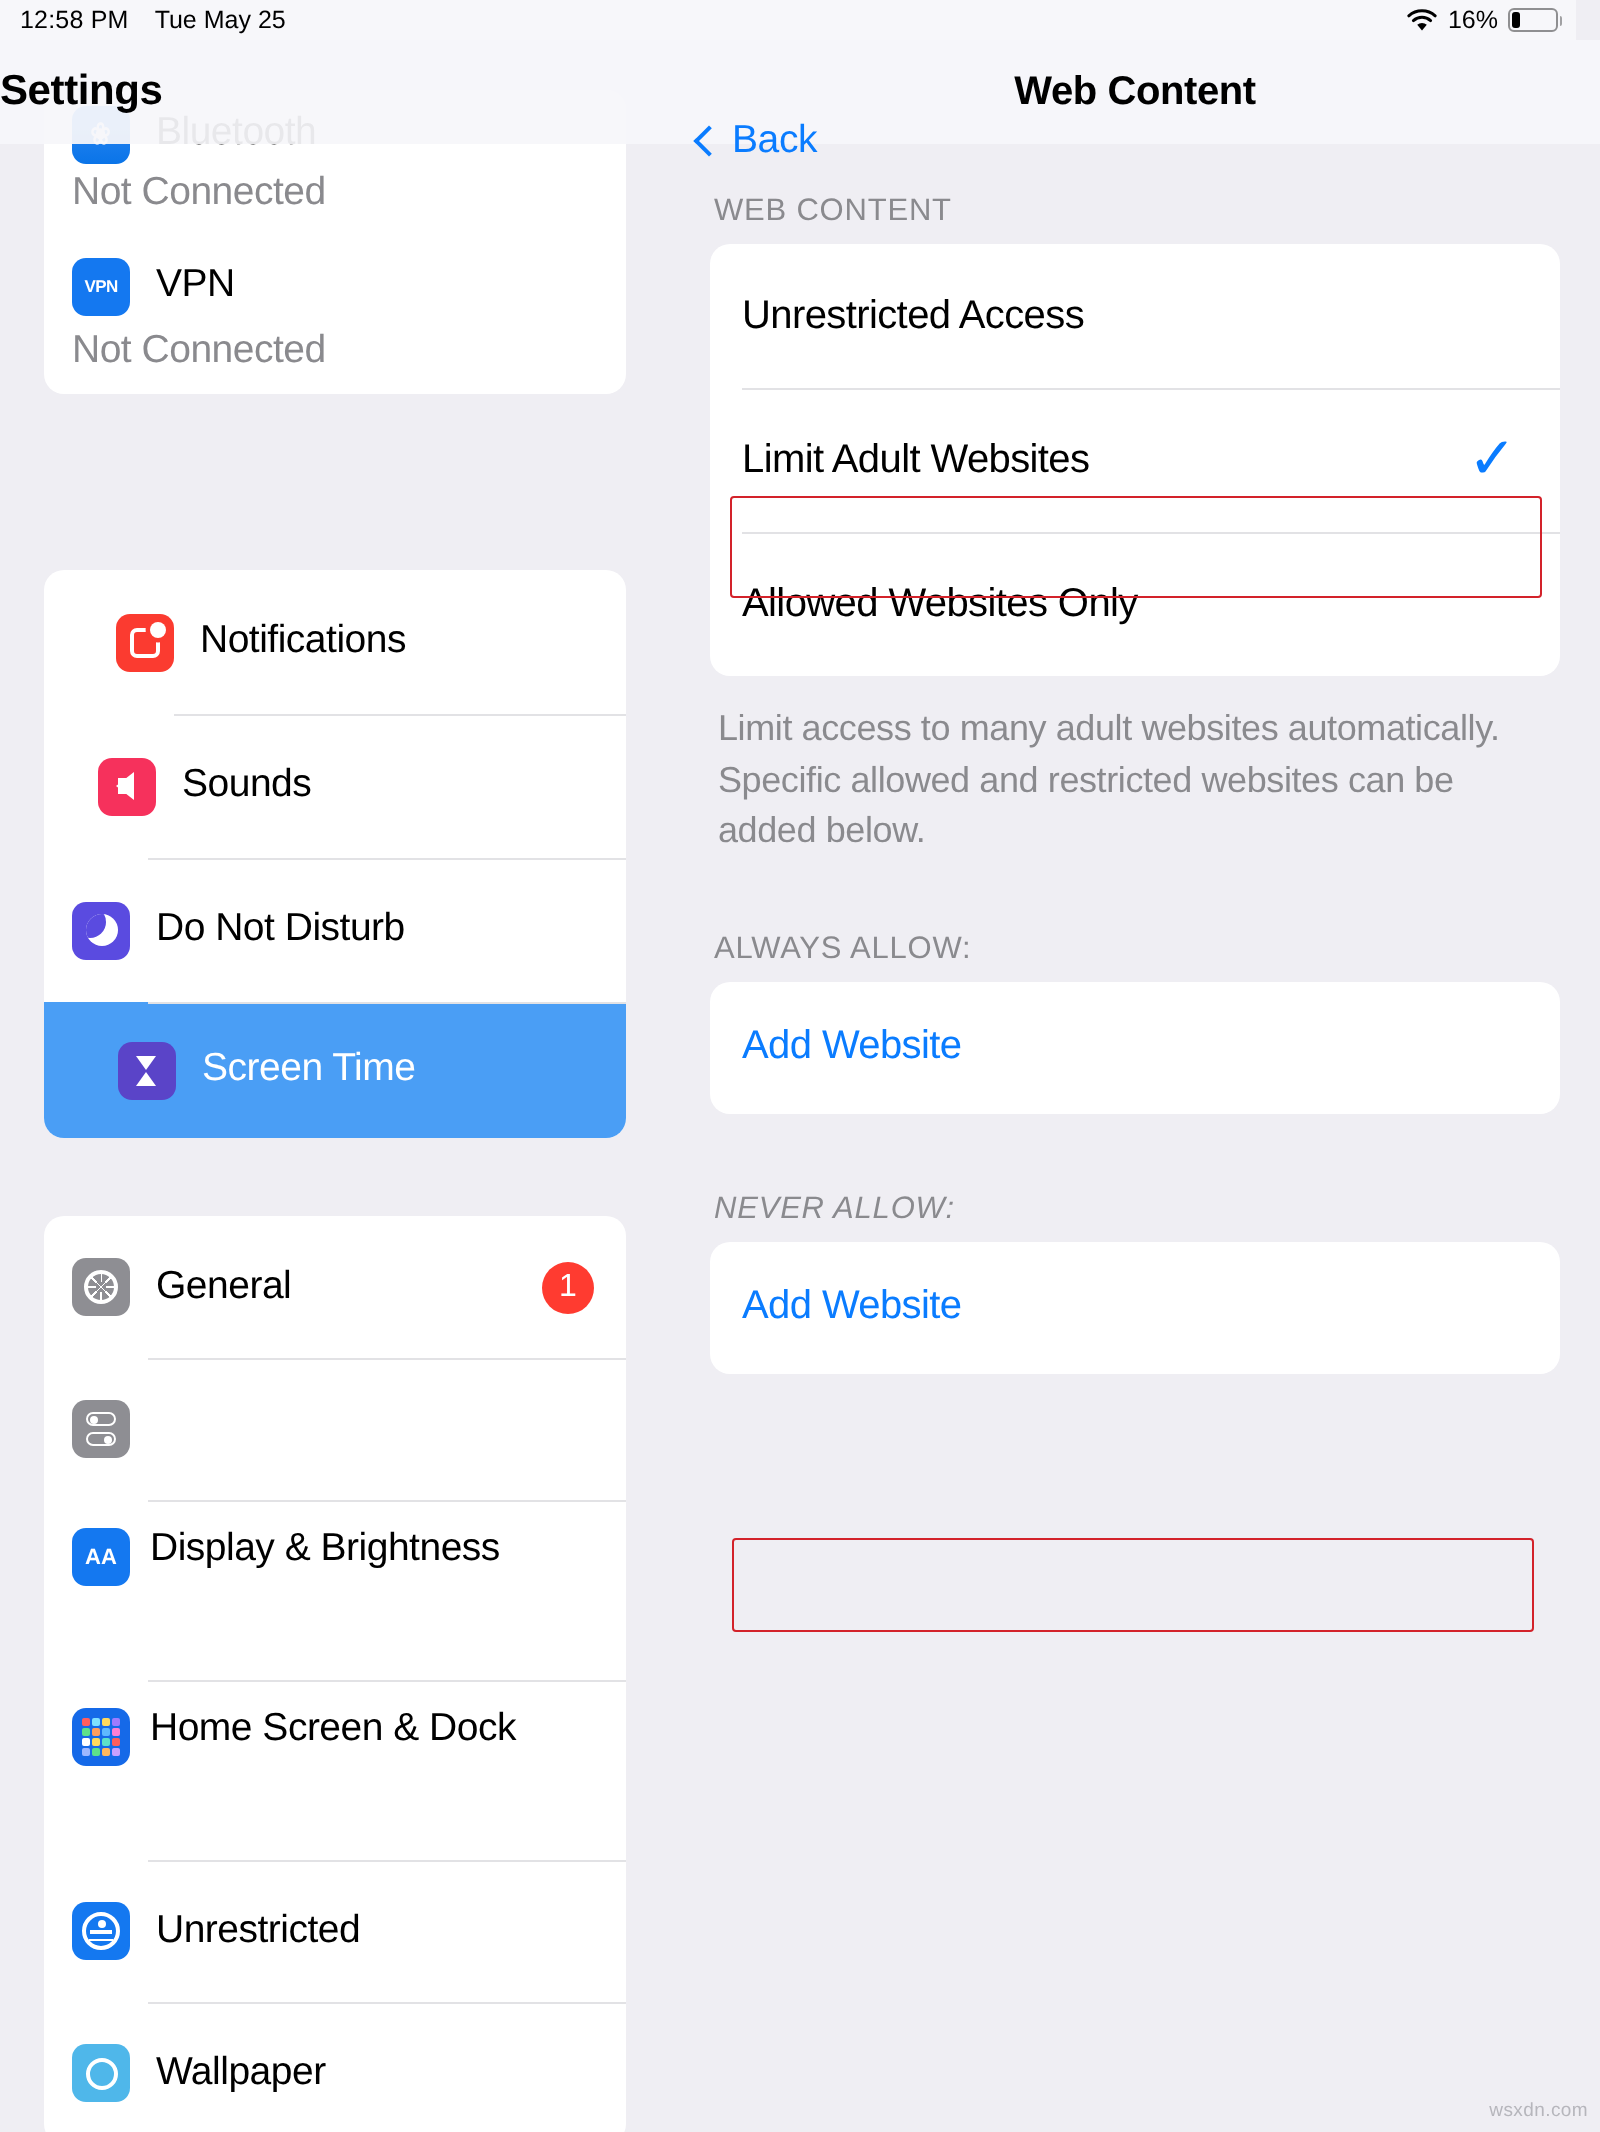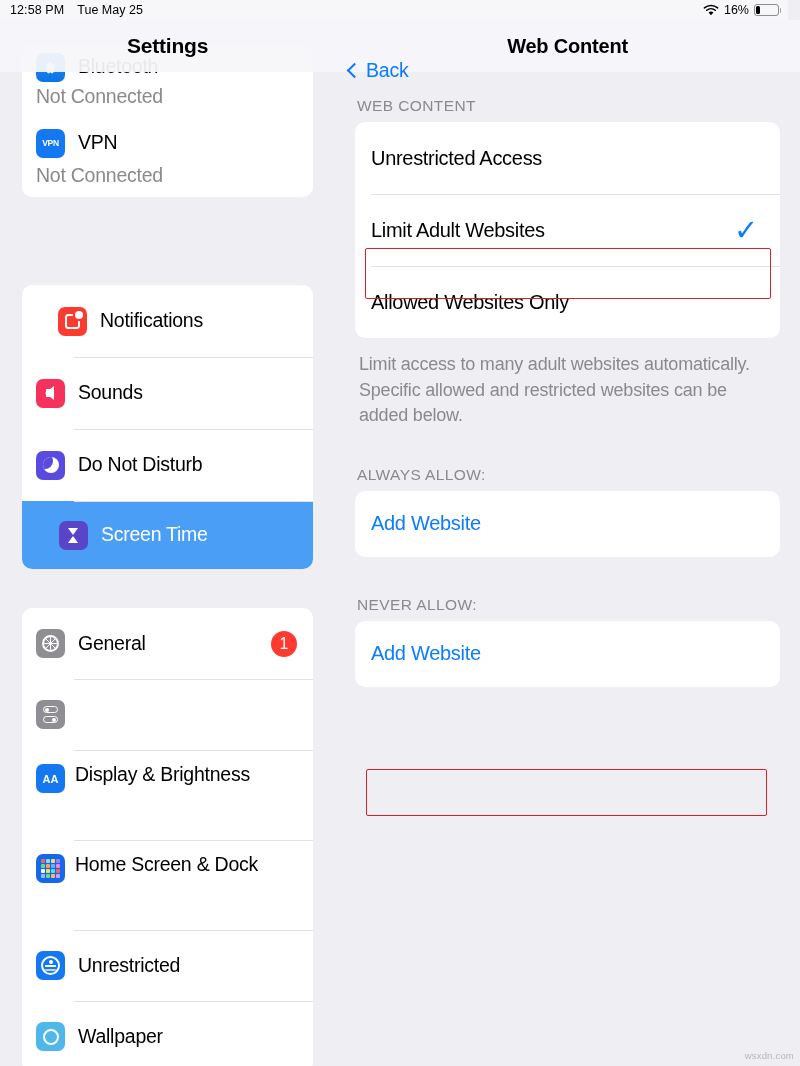--- a/index.html
+++ b/index.html
@@ -49,21 +49,20 @@
   .status-date { margin-left: 13px; font-weight: 400; }
 
   .sidebar-header {
     position: absolute;
     top: 20px; left: 0;
     width: 335px;
     height: 52px;
     background: rgba(247,247,250,0.94);
     display: flex;
     align-items: center;
-    justify-content: center;
     z-index: 25;
   }
   .sidebar-title {
     font-size: 21px;
     font-weight: bold;
     color: #000;
     letter-spacing: -.2px;
   }
 
   .sidebar-scroll {
@@ -488,21 +487,21 @@
         <div class="sb-sub">Not Connected</div>
       </div>
 
       <div class="sb-group" style="top:285px;">
         <div class="sb-row" style="min-height:72px;padding-left:36px;">
           <span class="sb-icon ic-not">
               <span class="glyph-not"></span>
             </span>
           <span class="sb-label">Notifications</span>
         </div>
-        <div class="sb-row" style="min-height:72px;">
+        <div class="sb-row" style="min-height:72px;margin-left:13px;">
           <span class="sb-icon ic-snd">
               <span class="glyph-spk"></span>
             </span>
           <span class="sb-label">Sounds</span>
         </div>
         <div class="sb-row" style="min-height:72px;">
           <span class="sb-icon ic-dnd">
               <span class="glyph-moon"></span>
             </span>
           <span class="sb-label">Do Not Disturb</span>
@@ -623,21 +622,21 @@
 
       <div class="note">Limit access to many adult websites automatically. Specific allowed and restricted websites can be added below.</div>
 
       <div class="sec-head" style="padding-top:37px;">ALWAYS ALLOW:</div>
       <div class="card">
         <div class="link-row">
           <span>Add Website</span>
         </div>
       </div>
 
-      <div class="sec-head" style="padding-top:39px;">NEVER ALLOW:</div>
+      <div class="sec-head" style="padding-top:39px;font-style:italic;">NEVER ALLOW:</div>
       <div class="card">
         <div class="link-row">
           <span>Add Website</span>
         </div>
       </div>
     </div>
 
     <div class="anno" style="left:30px; top:248px; width:406px; height:51px;"></div>
     <div class="anno" style="left:31px; top:769px; width:401px; height:47px;"></div>
 

